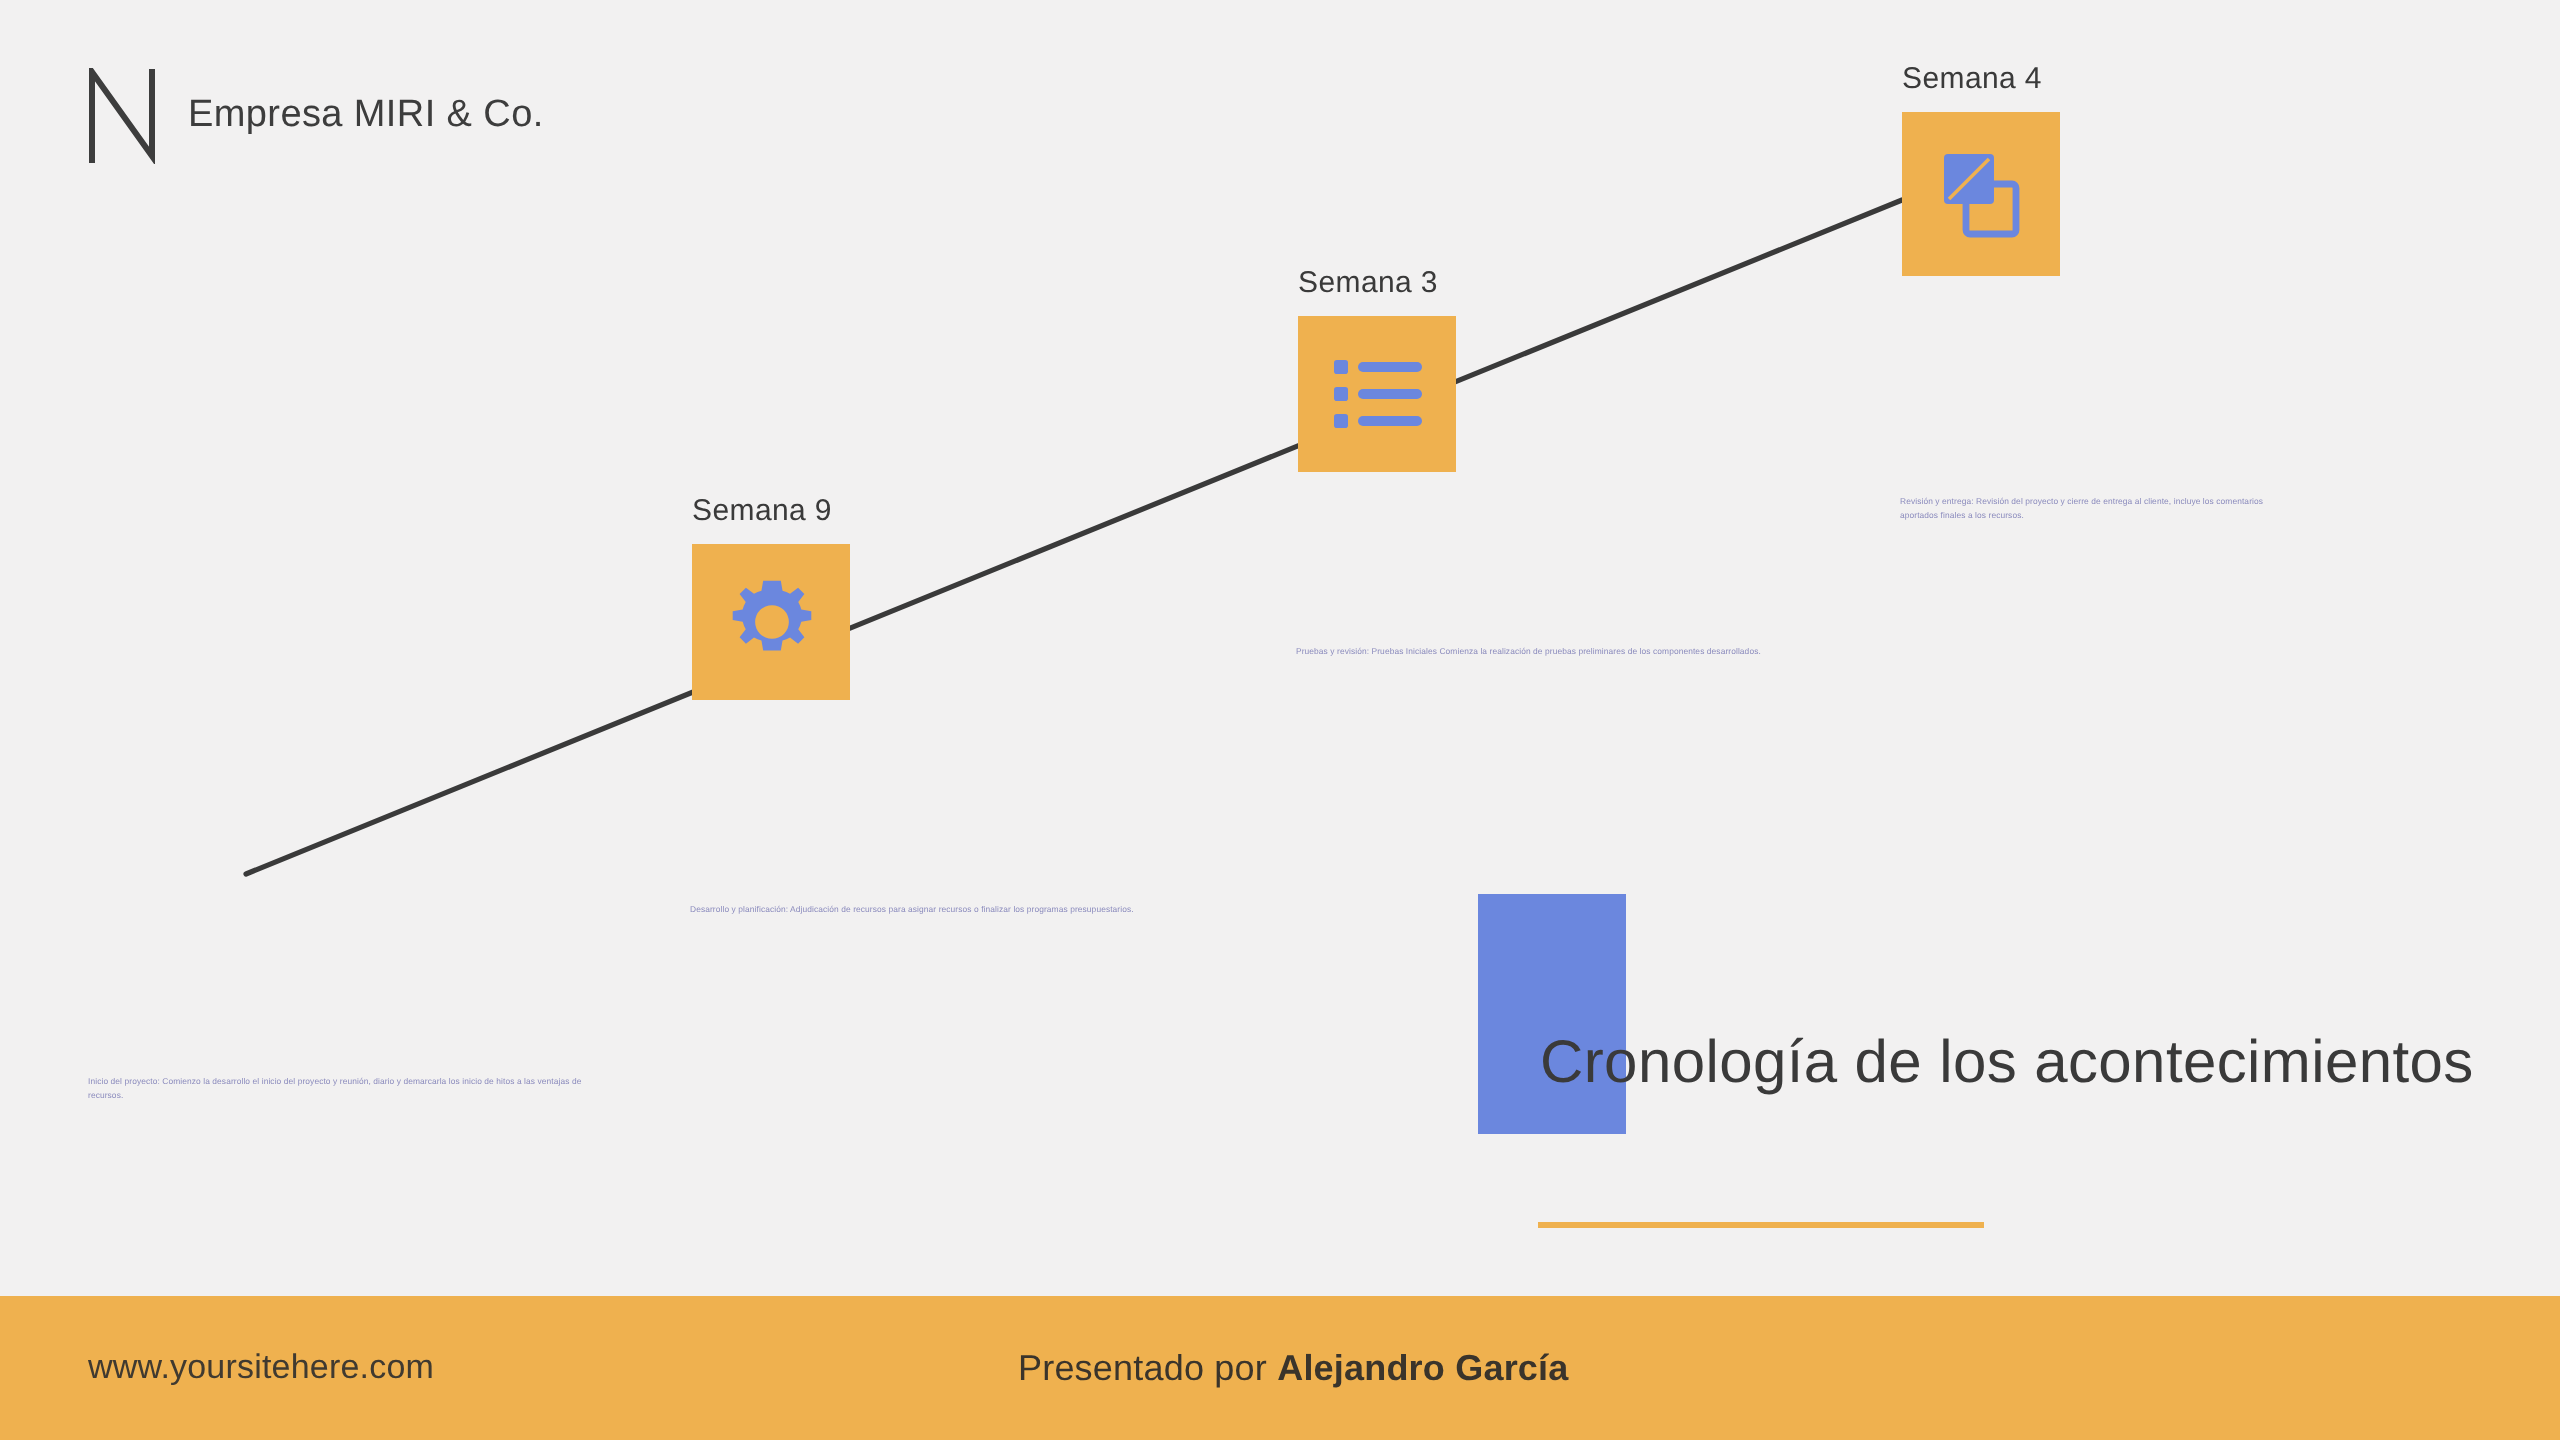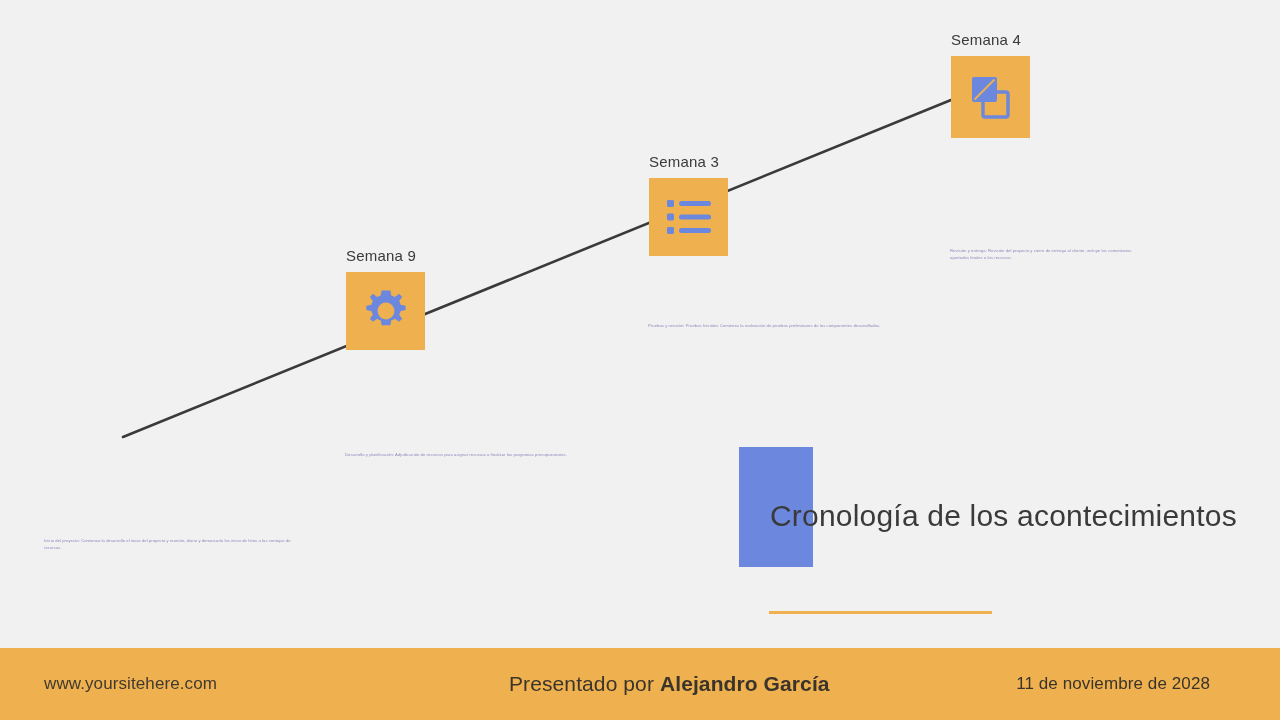--- a/index.html
+++ b/index.html
@@ -71,21 +71,21 @@
     display: flex;
     align-items: center;
     justify-content: center;
   }
   .ms-box.tall { height: 82px; }
   .ms-box svg { display: block; }
 
   
   #ms1 { left: 44px; top: 348px; }
   #ms2 { left: 346px; top: 247px; }
-  #ms3 { left: 649px; top: 133px; margin-top: 20px; }
+  #ms3 { left: 649px; top: 133px; }
   #ms4 { left: 951px; top: 31px; }
 
   
   .desc {
     position: absolute;
     font-size: 4.2px;
     line-height: 1.55;
     color: #8b8bbd;
     letter-spacing: .05px;
     font-weight: 400;
@@ -100,21 +100,21 @@
   .title-swatch {
     position: absolute;
     left: 0; top: 0;
     width: 74px;
     height: 120px;
     background: #6b87de;
   }
   .title-text {
     position: absolute;
     left: 31px;
-    top: 52px;
+    top: 68px;
     font-size: 30px;
     color: #3a3a3a;
     font-weight: 400;
     letter-spacing: .2px;
     white-space: nowrap;
   }
   .title-rule {
     position: absolute;
     left: 30px;
     top: 164px;
@@ -137,40 +137,48 @@
   .footer-site {
     position: absolute;
     left: 44px;
     font-size: 17px;
     color: #403a30;
     letter-spacing: .1px;
   }
   .footer-presenter {
     position: absolute;
     left: 509px;
-    font-size: 21px;
+    font-size: 18px;
     color: #3a342b;
     letter-spacing: .1px;
     white-space: nowrap;
   }
   .footer-presenter b { font-weight: 700; }
   .footer-date {
     position: absolute;
     right: 70px;
     font-size: 17px;
     color: #3a342b;
     letter-spacing: .1px;
     white-space: nowrap;
   }
 </style>
 </head>
 <body>
 
 <div class="slide">
 
+  <div class="brand">
+    <span class="brand-mark">
+      <svg width="34" height="48" viewBox="0 0 34 48">
+        <path d="M2 46 L2 2 L32 44 L32 2" fill="none" stroke="#3d3d3d" stroke-width="3" stroke-linecap="square" stroke-linejoin="miter"></path>
+      </svg>
+    </span>
+    <span class="brand-name">Empresa MIRI &amp; Co.</span>
+  </div>
 
   <svg class="connector">
     <line x1="123" y1="437" x2="951" y2="100" stroke="#3a3a3a" stroke-width="2.6" stroke-linecap="round"></line>
   </svg>
 
 
   <div class="milestone" id="ms2">
     <div class="ms-label">Semana 9</div>
     <div class="ms-box">
       <span>
@@ -227,16 +235,15 @@
     <div class="title-swatch"></div>
     <div class="title-text">Cronología de los acontecimientos</div>
     <div class="title-rule"></div>
   </div>
 
   <div class="footer">
     <span class="footer-site">www.yoursitehere.com</span>
     <span class="footer-presenter">
       <span>Presentado por </span><b>Alejandro García</b>
     </span>
-    <span class="footer-date">11 de noviembre de 2028</span>
   </div>
 
 </div>
 
 </body></html>

